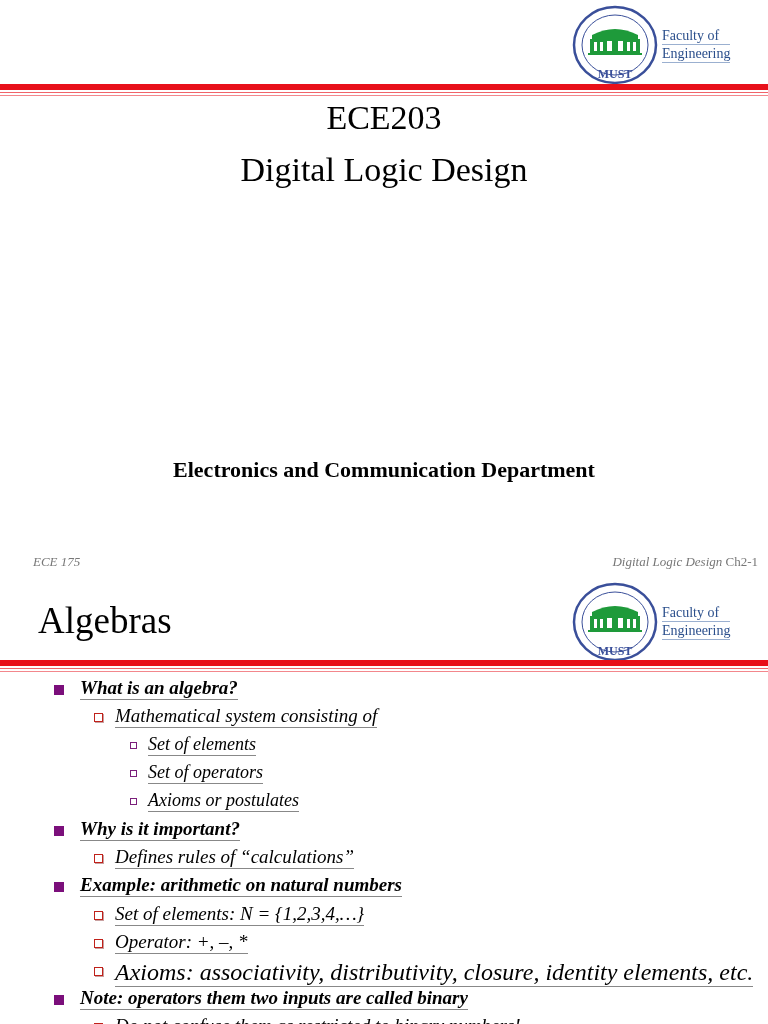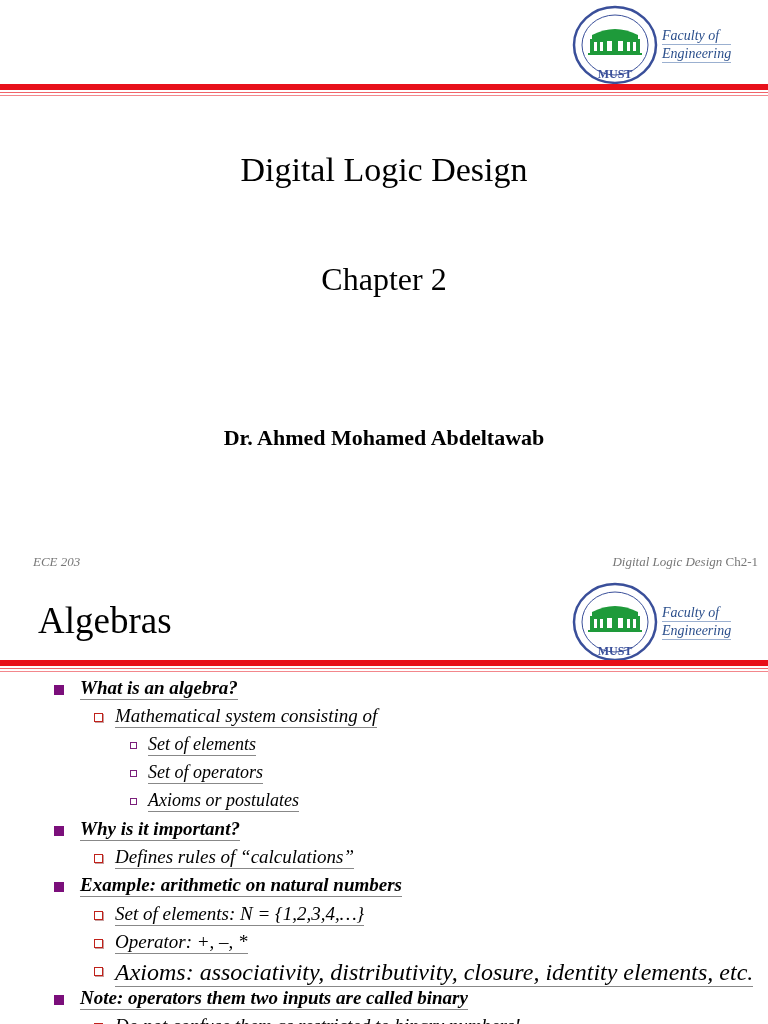--- a/index.html
+++ b/index.html
@@ -5,21 +5,21 @@
   html, body { margin: 0; padding: 0; background: #ffffff; }
   body { width: 768px; height: 1024px; position: relative; overflow: hidden; font-family: "Liberation Serif", serif; color: #000; }
 
   .slide { position: absolute; left: 0; width: 768px; background: #fff; }
   .slide1 { top: 0; height: 580px; }
   .slide2 { top: 580px; height: 444px; }
 
   
   .logo { position: absolute; display: flex; align-items: center; }
   .logo-seal { width: 86px; height: 80px; }
-  .logo-text { margin-left: 4px; font-family: "Liberation Serif", serif; font-style: italic; color: #2b4f8c; font-size: 14px; line-height: 17px; }
+  .logo-text { margin-left: 4px; font-family: "Liberation Serif", serif; color: #2b4f8c; font-size: 14px; line-height: 17px; }
   .logo-text span { display: block; border-bottom: 1px solid #9bb0d0; }
 
   
   .rule { position: absolute; left: 0; width: 768px; }
   .rule .thick { height: 6px; background: #e8101a; }
   .rule .gap1 { height: 2px; background: #fff; }
   .rule .thin1 { height: 1px; background: #e8101a; opacity: .65; }
   .rule .gap2 { height: 2px; background: #fff; }
   .rule .thin2 { height: 1px; background: #e8101a; opacity: .5; }
 
@@ -73,25 +73,25 @@
   </div>
 
   <div class="rule" style="top:84px;">
     <div class="thick"></div>
       <div class="gap1"></div>
       <div class="thin1"></div>
       <div class="gap2"></div>
       <div class="thin2"></div>
   </div>
 
+  <div class="center t-course">ECE203</div>
   <div class="center t-title">Digital Logic Design</div>
-  <div class="center t-chapter">Chapter 2</div>
-  <div class="center t-author">Dr. Ahmed Mohamed Abdeltawab</div>
+  <div class="center t-dept">Electronics and Communication Department</div>
 
-  <div class="footer footer-left">ECE 203</div>
+  <div class="footer footer-left">ECE 175</div>
   <div class="footer footer-right">
     <span>Digital Logic Design</span>
     <span class="ch">Ch2-1</span>
   </div>
 </div>
 
 <div class="slide slide2">
 
   <div class="s2-title">Algebras</div>
 

